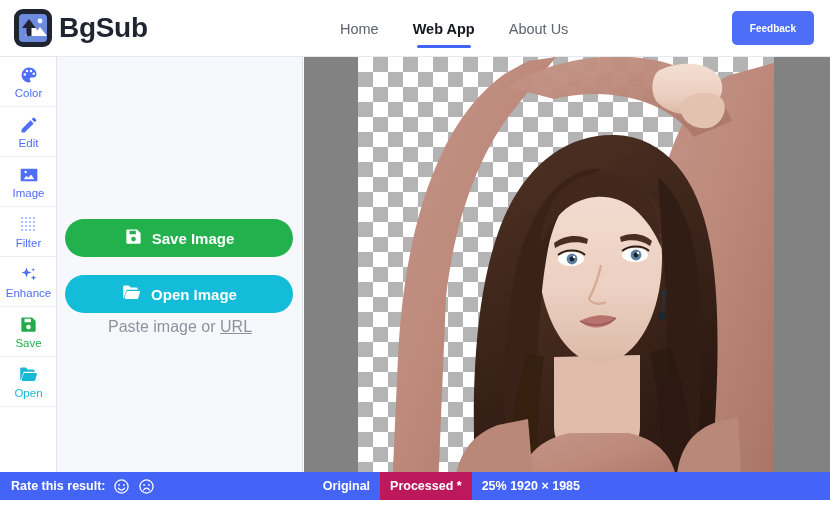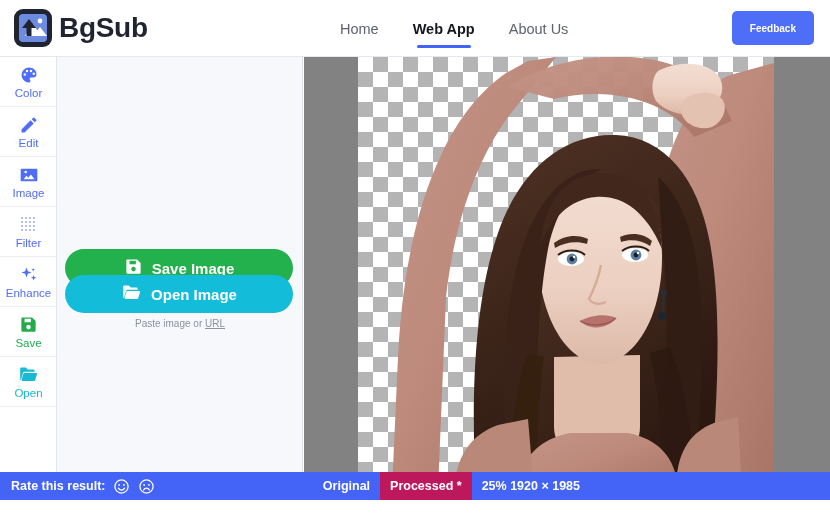--- a/index.html
+++ b/index.html
@@ -80,25 +80,25 @@
     background: #f7f8fc; border-right: 1px solid #dcdfe8;
   }
   .big-btn {
     position: absolute; left: 8px; width: 228px; height: 38px;
     border: none; border-radius: 19px;
     color: #fff; font-size: 15px; font-weight: 700;
     font-family: "Liberation Sans", sans-serif;
     display: flex; align-items: center; justify-content: center; gap: 9px;
     cursor: pointer;
   }
-  .btn-save { top: 162px; background: #22b14c; margin-top: 30px; }
+  .btn-save { top: 162px; background: #22b14c; }
   .btn-open { top: 218px; background: #13bcd9; }
   .paste-hint {
     position: absolute; top: 261px; left: 0; width: 246px;
-    text-align: center; font-size: 10px; color: #8e929e;
+    text-align: center; font-size: 16px; color: #8e929e;
   }
   .paste-hint u { text-decoration: underline; }
 
   
   .canvas {
     position: absolute; top: 57px; left: 304px; width: 526px; height: 433px;
     background: #828282; overflow: hidden;
   }
   .checker {
     position: absolute; top: 0; left: 54px; width: 416px; height: 433px;

